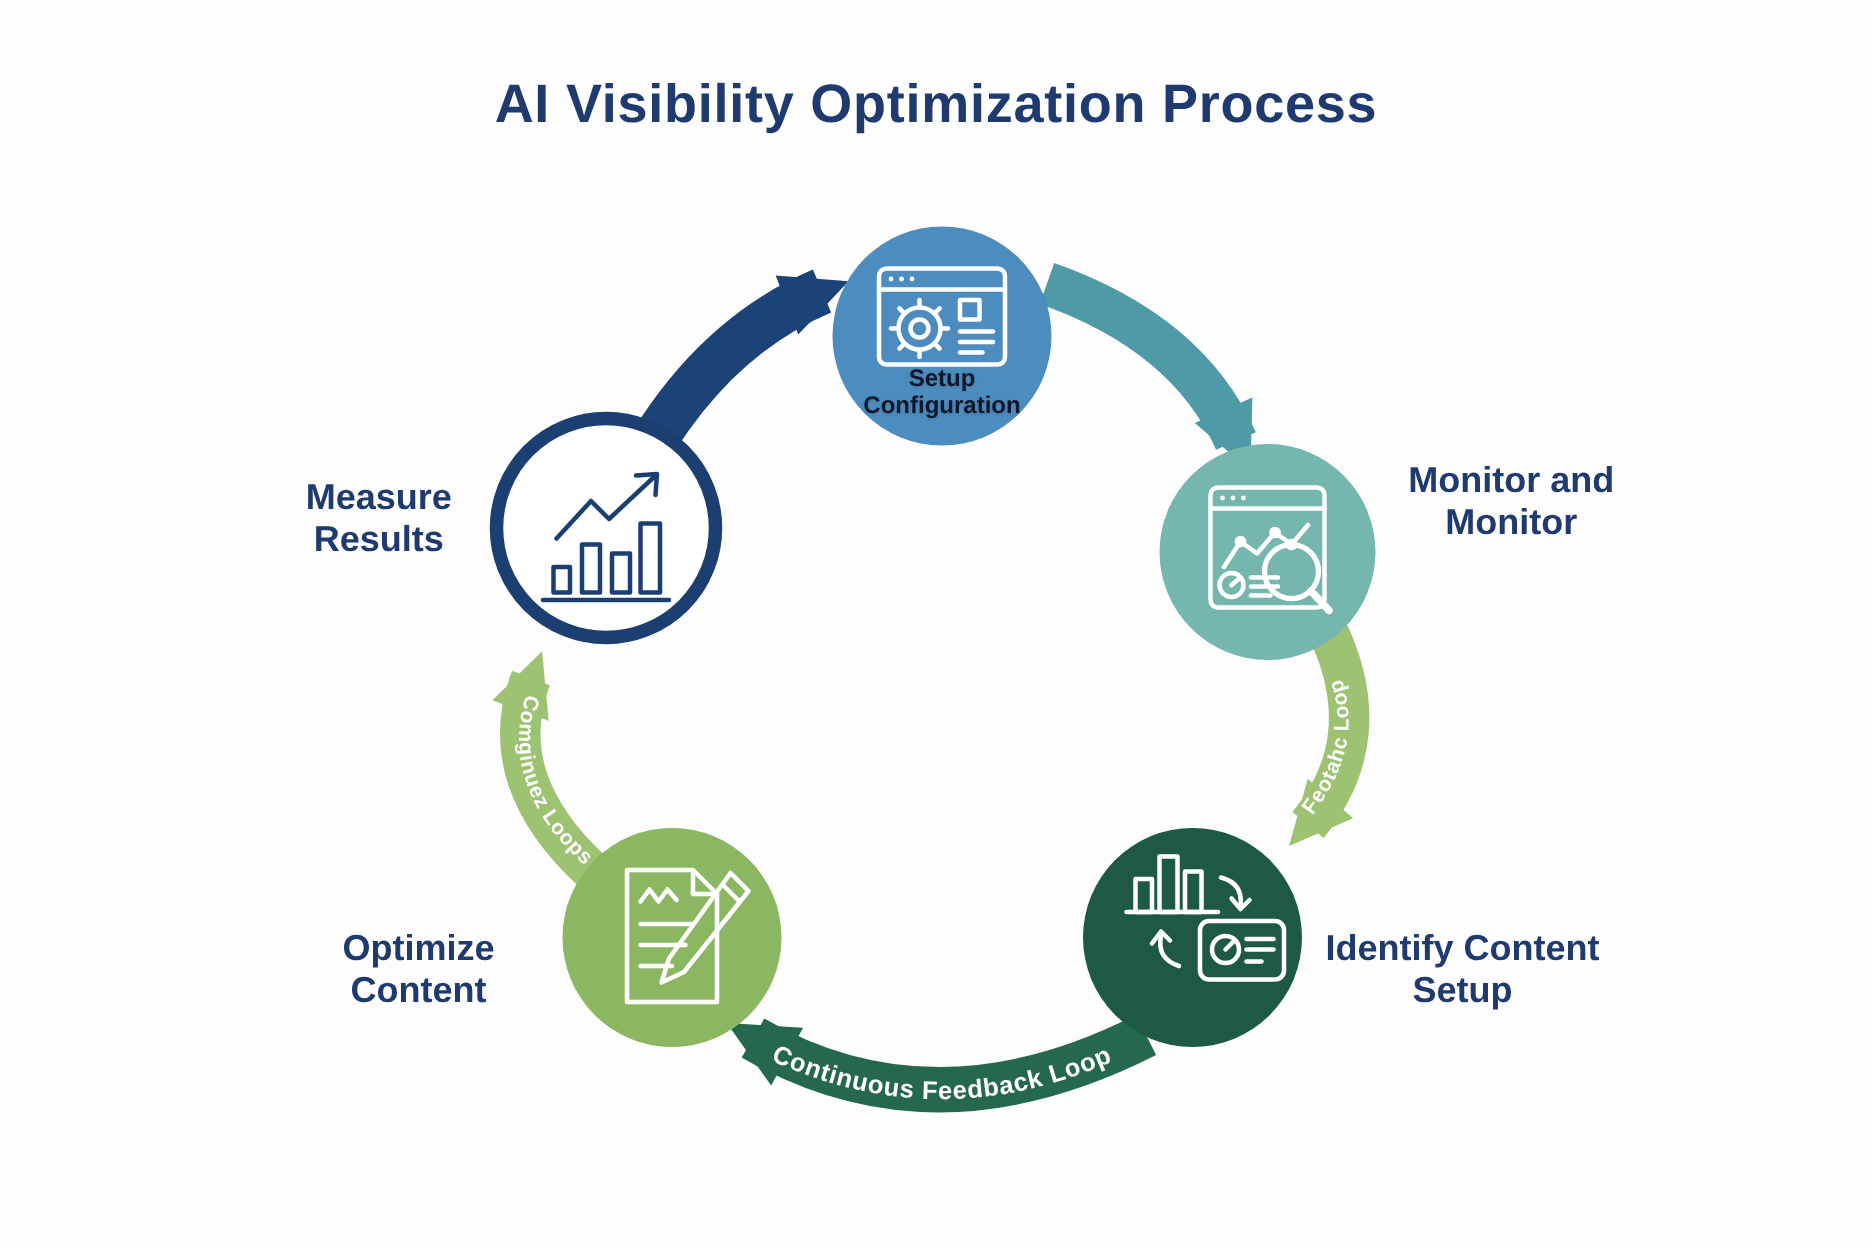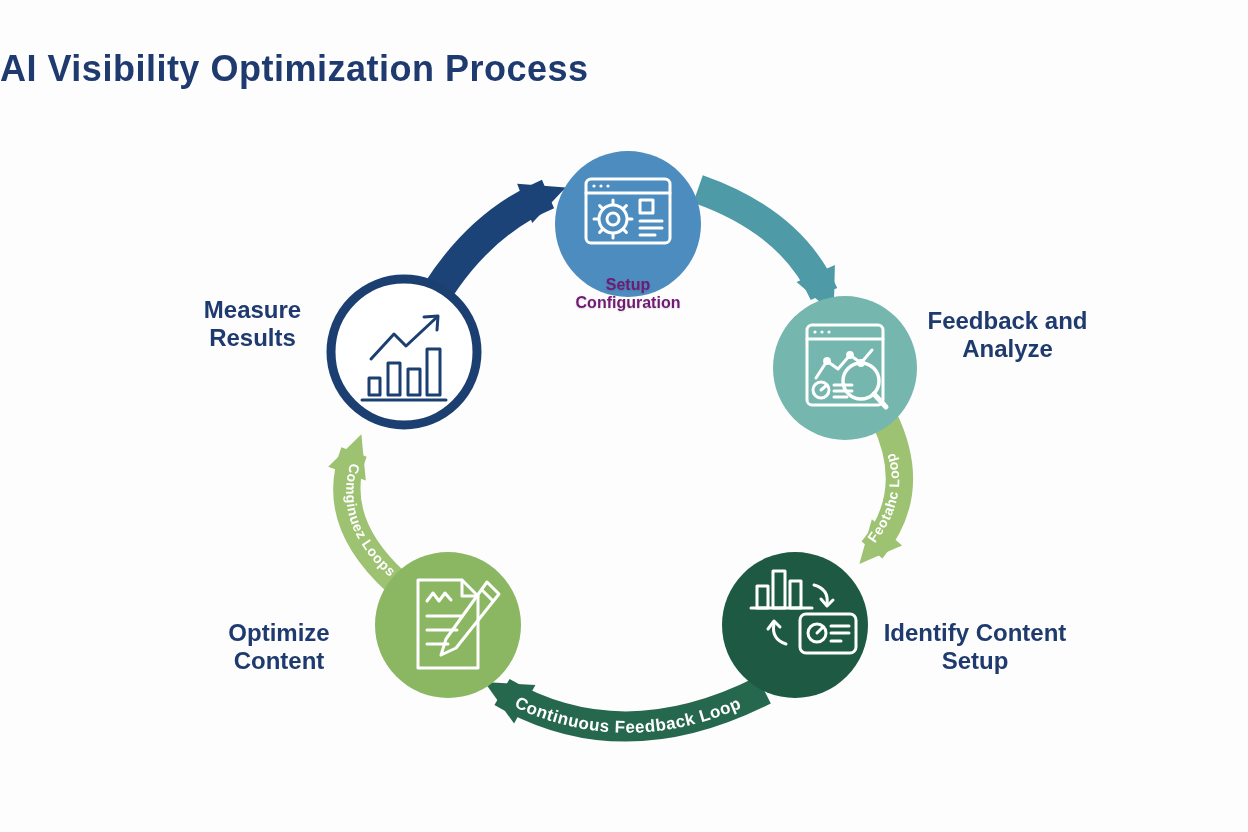--- a/index.html
+++ b/index.html
@@ -4,33 +4,32 @@
 <style>
   html,body{margin:0;padding:0;}
   body{
     width:1248px;height:832px;position:relative;overflow:hidden;
     background:#fdfdfd;
     font-family:"Liberation Sans", sans-serif;
   }
   .stage{position:absolute;left:0;top:0;width:1248px;height:832px;}
   .title{
     position:absolute;left:0;top:48px;width:1248px;
-    font-size:36px;font-weight:bold;
+    text-align:center;font-size:36px;font-weight:bold;
     color:#1e3a6e;letter-spacing:0.5px;
   }
   .node-label{
     position:absolute;text-align:center;
     font-size:24px;font-weight:bold;color:#1e3a6e;line-height:1.18;
   }
   .node-label.inside{
-    font-size:16px;color:#701a75;line-height:1.1;
+    font-size:16px;color:#0f172a;line-height:1.1;
     text-shadow:0 1px 2px rgba(0,0,0,0.15);
-    margin-top:32px;
   }
-  .lbl-measure{left:170px;top:296px;width:165px;text-align:center;}
+  .lbl-measure{left:170px;top:318px;width:165px;text-align:center;}
   .lbl-monitor{left:915px;top:307px;width:185px;}
   .lbl-identify{left:875px;top:619px;width:200px;}
   .lbl-optimize{left:199px;top:619px;width:160px;}
   .lbl-setup{left:556px;top:244px;width:144px;}
   svg text{font-family:"Liberation Sans", sans-serif;font-weight:bold;}
   .arrow-label{fill:#ffffff;}
   .arrow-label.big{font-size:17px;letter-spacing:0.5px;}
   .arrow-label.small{font-size:14px;letter-spacing:0.5px;}
 </style>
 </head>
@@ -160,17 +159,17 @@
       <rect x="388" y="363" width="12" height="32"></rect>
       <rect x="408" y="369" width="12" height="26"></rect>
       <rect x="427" y="349" width="13" height="46"></rect>
       <polyline points="371,359 394,334 406,346 436,318"></polyline>
       <polyline points="424,317 438,316 437,330"></polyline>
     </g>
   </svg>
 
   
   <div class="node-label inside lbl-setup">Setup Configuration</div>
-  <div class="node-label lbl-monitor">Feedback and Analyze</div>
+  <div class="node-label lbl-monitor">Monitor and Monitor</div>
   <div class="node-label lbl-identify">Identify Content Setup</div>
   <div class="node-label lbl-optimize">Optimize Content</div>
   <div class="node-label lbl-measure">Measure Results</div>
 </div>
 
 </body></html>

